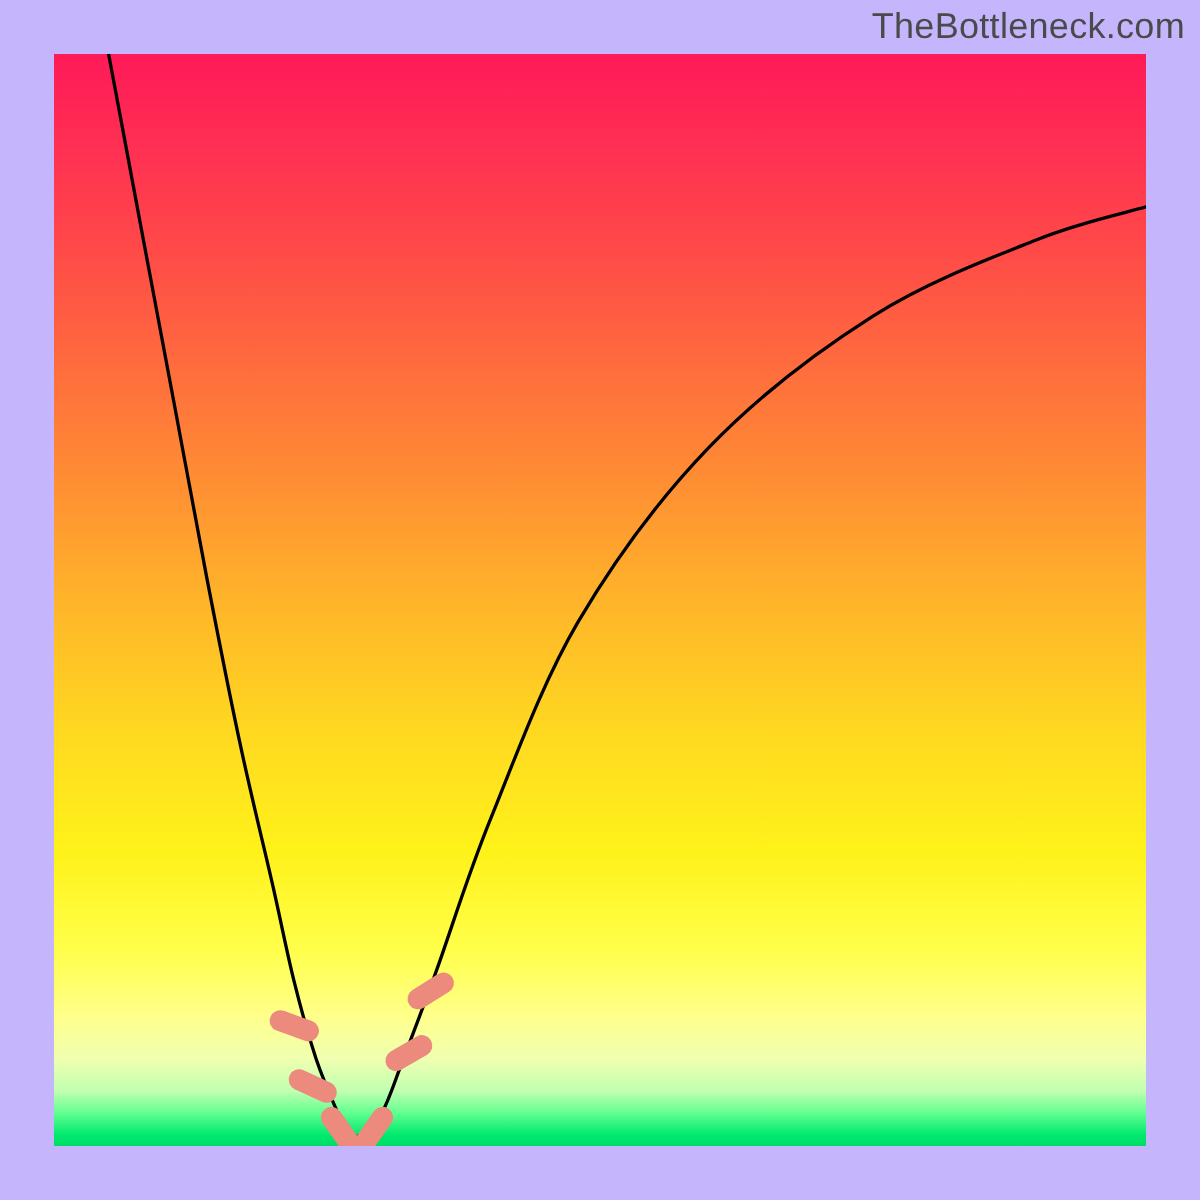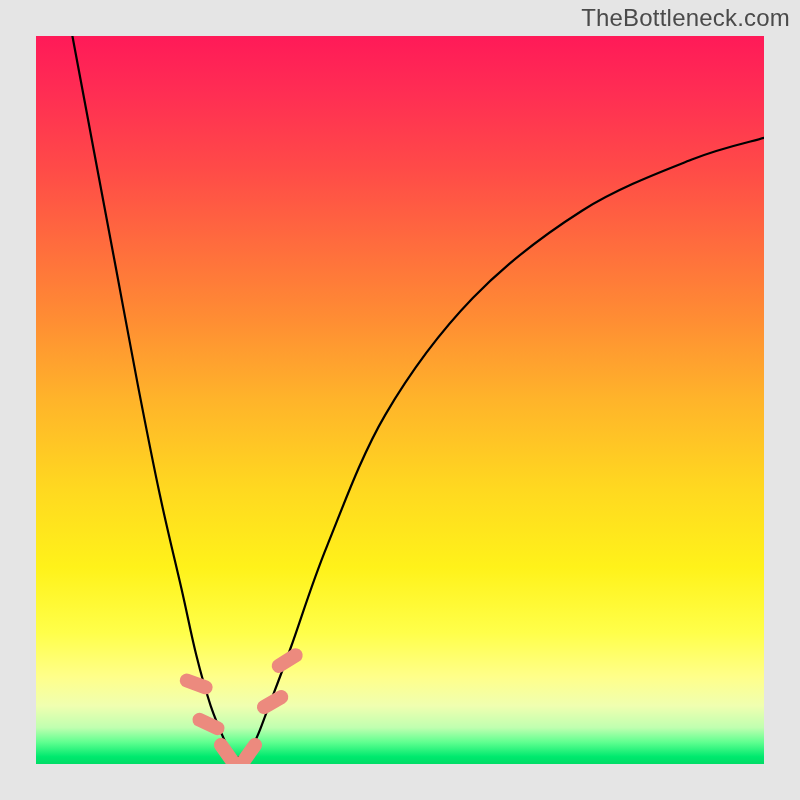--- a/index.html
+++ b/index.html
@@ -8,21 +8,21 @@
     width: 800px;
     height: 800px;
     background: #000;
     overflow: hidden;
     font-family: Arial, Helvetica, sans-serif;
   }
   .outer {
     position: relative;
     width: 800px;
     height: 800px;
-    background: #e5e5e5;
+    background: #c4b5fd;
     text-align: center;
   }
   .watermark {
     position: absolute;
     top: 4px;
     right: 10px;
     color: #4a4a4a;
     font-size: 24px;
     font-weight: 400;
     letter-spacing: 0.2px;

